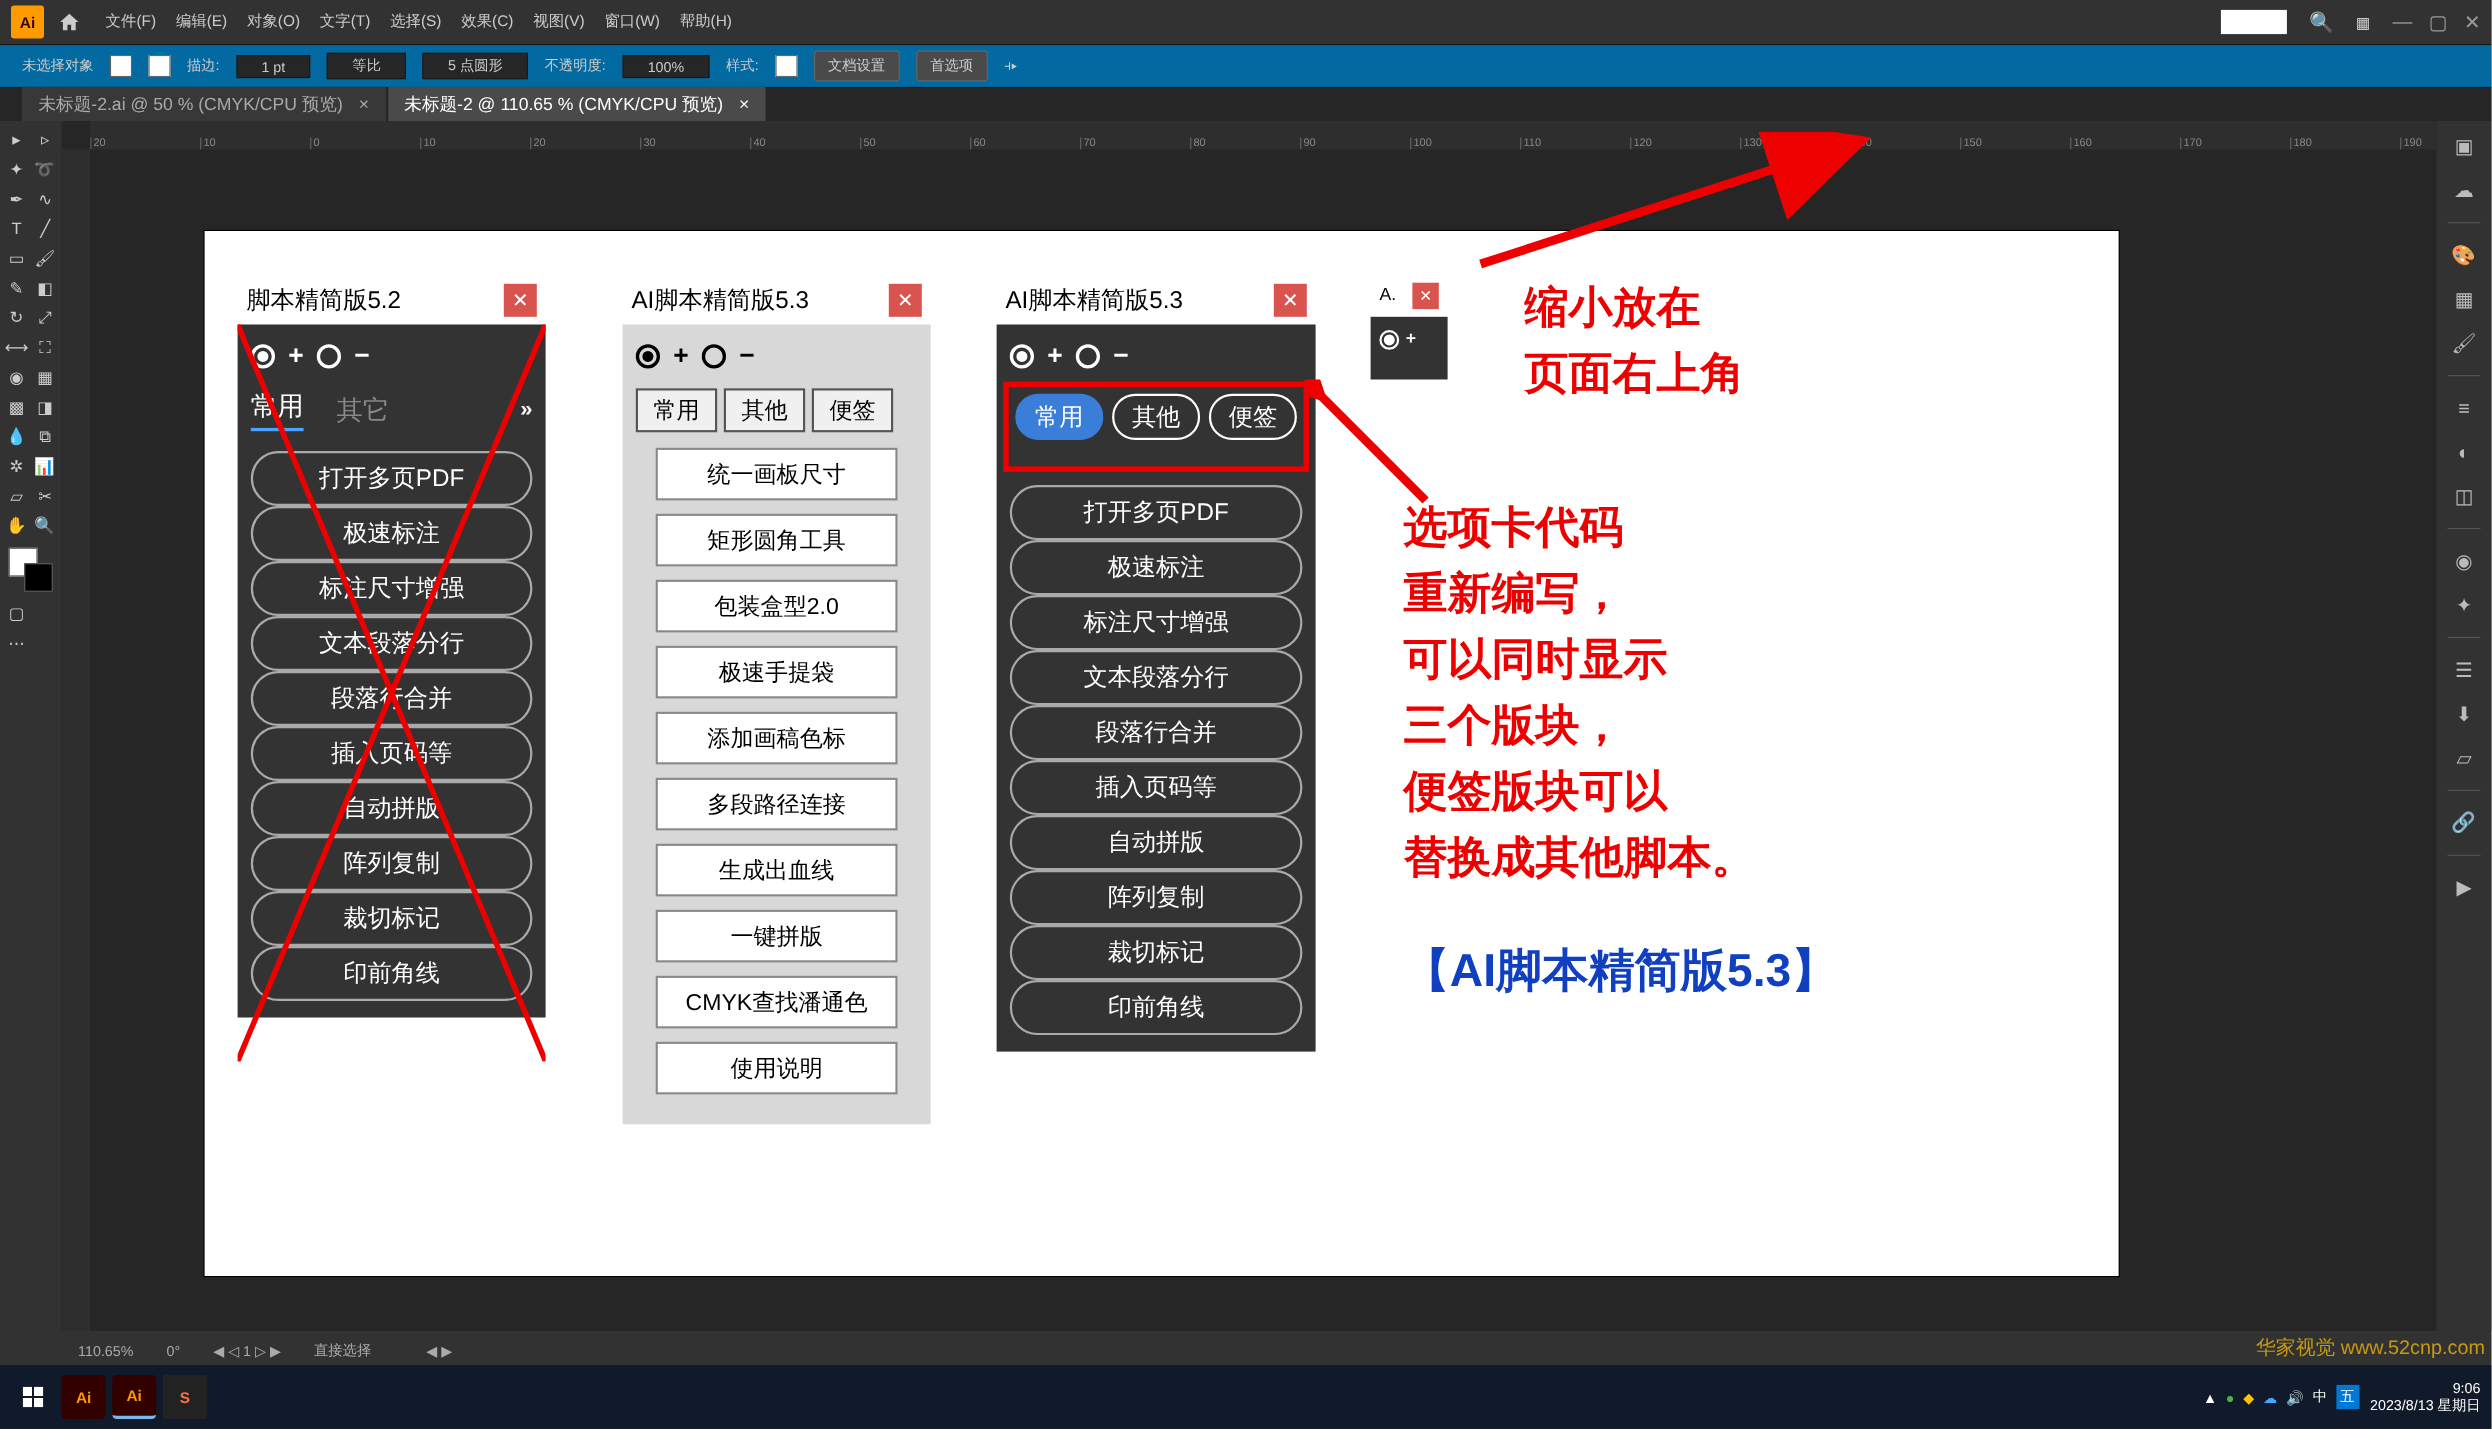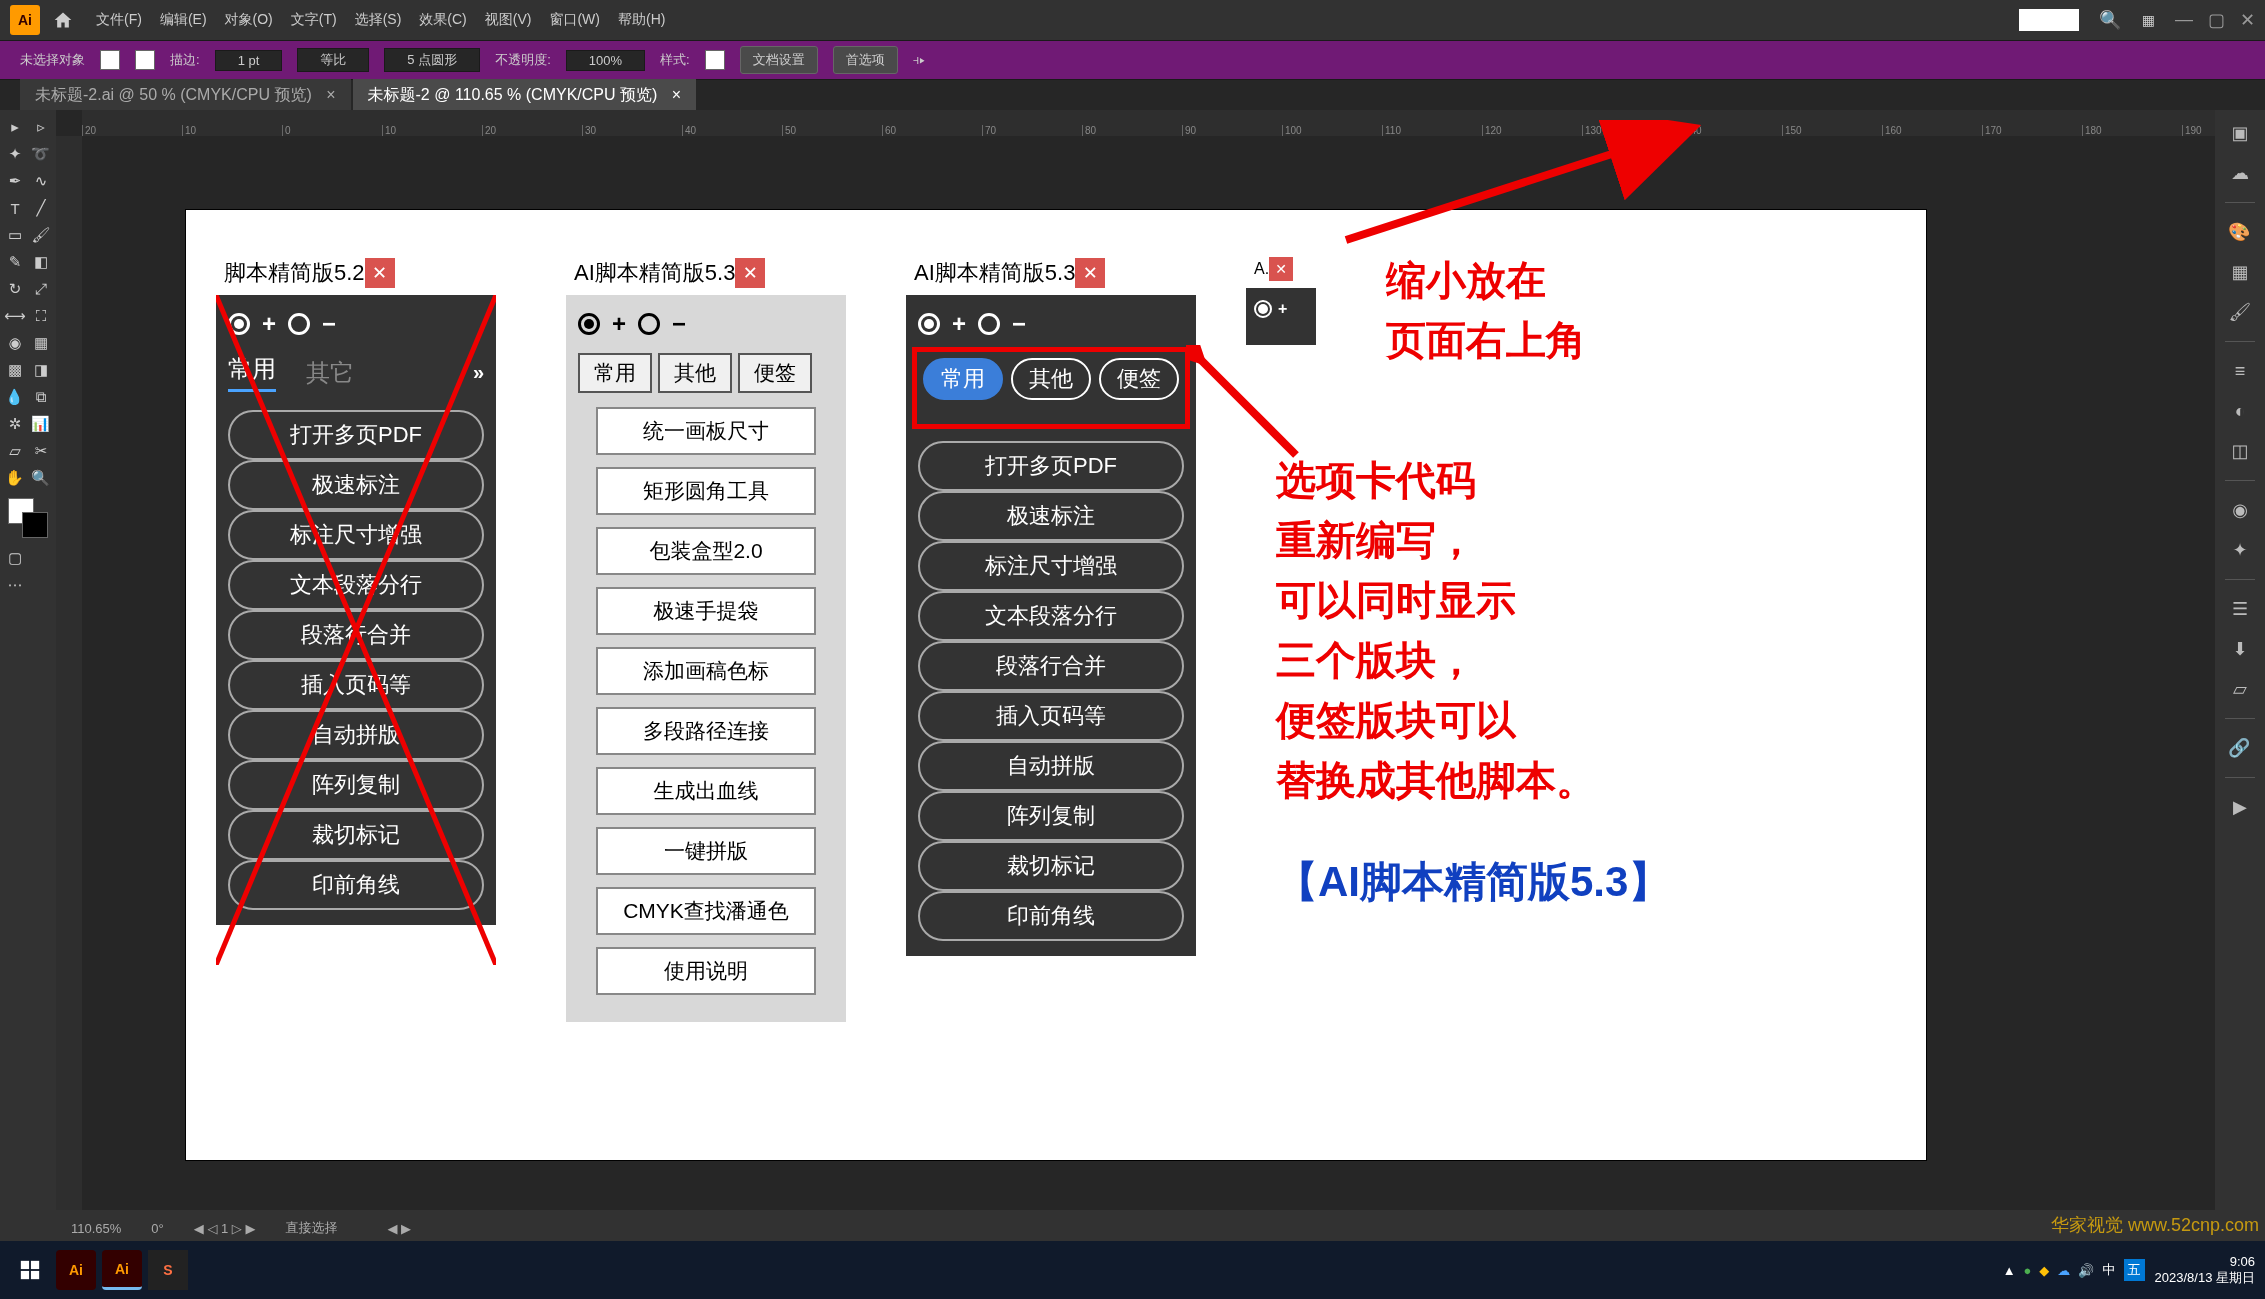--- a/index.html
+++ b/index.html
@@ -8,21 +8,21 @@
 
 .menubar { height: 40px; background: #323232; display: flex; align-items: center; padding: 0 10px; color: #ccc; font-size: 14px; }
 .ai-logo { width: 30px; height: 30px; background: #ff9a00; color: #330000; font-weight: bold; display: flex; align-items: center; justify-content: center; font-size: 14px; margin-right: 10px; border-radius: 3px; }
 .home-icon { width: 26px; height: 26px; display: flex; align-items: center; justify-content: center; margin-right: 20px; cursor: pointer; }
 .menu-item { margin-right: 18px; cursor: pointer; }
 .menubar-right { margin-left: auto; display: flex; align-items: center; gap: 20px; }
 .search-box-top { width: 60px; height: 22px; background: #fff; }
 .win-controls { display: flex; gap: 15px; color: #999; font-size: 18px; }
 
 
-.optbar { height: 40px; background: #701a75; display: flex; align-items: center; padding: 0 20px; color: #ccc; font-size: 13px; border-top: 1px solid #1a1a1a; border-bottom: 1px solid #1a1a1a; gap: 15px; }
+.optbar { height: 40px; background: #0369a1; display: flex; align-items: center; padding: 0 20px; color: #ccc; font-size: 13px; border-top: 1px solid #1a1a1a; border-bottom: 1px solid #1a1a1a; gap: 15px; }
 .optbar .swatch { width: 20px; height: 20px; background: #fff; border: 1px solid #666; }
 .optbar .field { background: #262626; padding: 2px 22px; border: 1px solid #1a1a1a; }
 .opt-btn { background: #4a4a4a; padding: 4px 12px; border: 1px solid #666; border-radius: 3px; }
 
 
 .doctabs { height: 30px; background: #262626; display: flex; align-items: center; padding-left: 20px; color: #aaa; font-size: 16px; }
 .doctab { padding: 6px 15px; background: #383838; margin-right: 2px; cursor: pointer; }
 .doctab.active { background: #4a4a4a; color: #fff; }
 
 
@@ -38,21 +38,21 @@
 
 
 .canvas-wrap { flex: 1; background: #262626; position: relative; overflow: hidden; }
 .ruler-h { position: absolute; top: 0; left: 26px; right: 0; height: 26px; background: #2e2e2e; color: #888; font-size: 10px; display: flex; align-items: flex-end; overflow: hidden; }
 .ruler-h span { display: inline-block; width: 100px; border-left: 1px solid #666; padding-left: 2px; flex-shrink: 0; }
 .ruler-v { position: absolute; top: 26px; left: 0; bottom: 0; width: 26px; background: #2e2e2e; }
 .artboard { position: absolute; top: 100px; left: 130px; width: 1740px; height: 950px; background: #fff; box-shadow: 0 0 0 1px #000; }
 
 
 .script-panel { position: absolute; }
-.panel-header { display: flex; align-items: center; padding: 0 8px; height: 45px; }
+.panel-header { display: flex; align-items: center; justify-content: space-between; padding: 0 8px; height: 45px; }
 .panel-title { font-size: 22px; }
 .close-btn { width: 30px; height: 30px; background: #d9534f; color: #fff; display: flex; align-items: center; justify-content: center; font-size: 18px; cursor: pointer; }
 .panel-body { padding: 15px 12px; }
 .radio-row { display: flex; align-items: center; gap: 12px; margin-bottom: 15px; color: inherit; font-size: 24px; font-weight: bold; }
 .radio-row .rdot { width: 22px; height: 22px; border-radius: 50%; border: 3px solid currentColor; display: inline-flex; align-items: center; justify-content: center; }
 .radio-row .rdot.filled::after { content: ''; width: 10px; height: 10px; background: currentColor; border-radius: 50%; }
 
 .pill { border: 2px solid currentColor; border-radius: 999px; padding: 8px 0; text-align: center; font-size: 22px; cursor: pointer; }
 .tab-row { display: flex; gap: 8px; margin-bottom: 18px; }
 .tab-btn { border: 2px solid currentColor; border-radius: 999px; padding: 4px 16px; font-size: 22px; cursor: pointer; }

